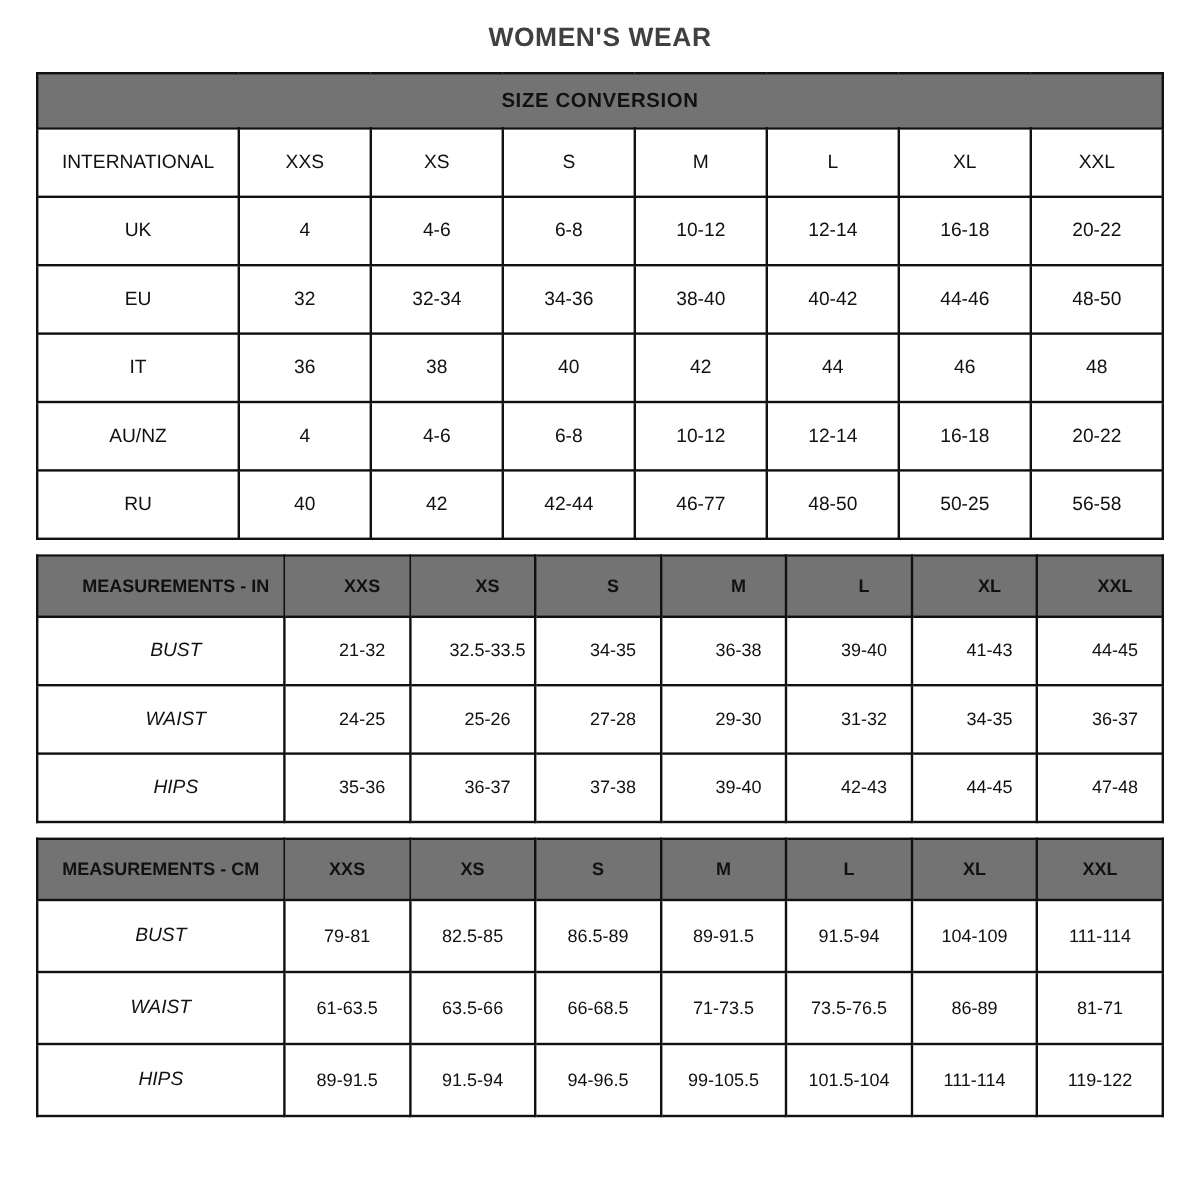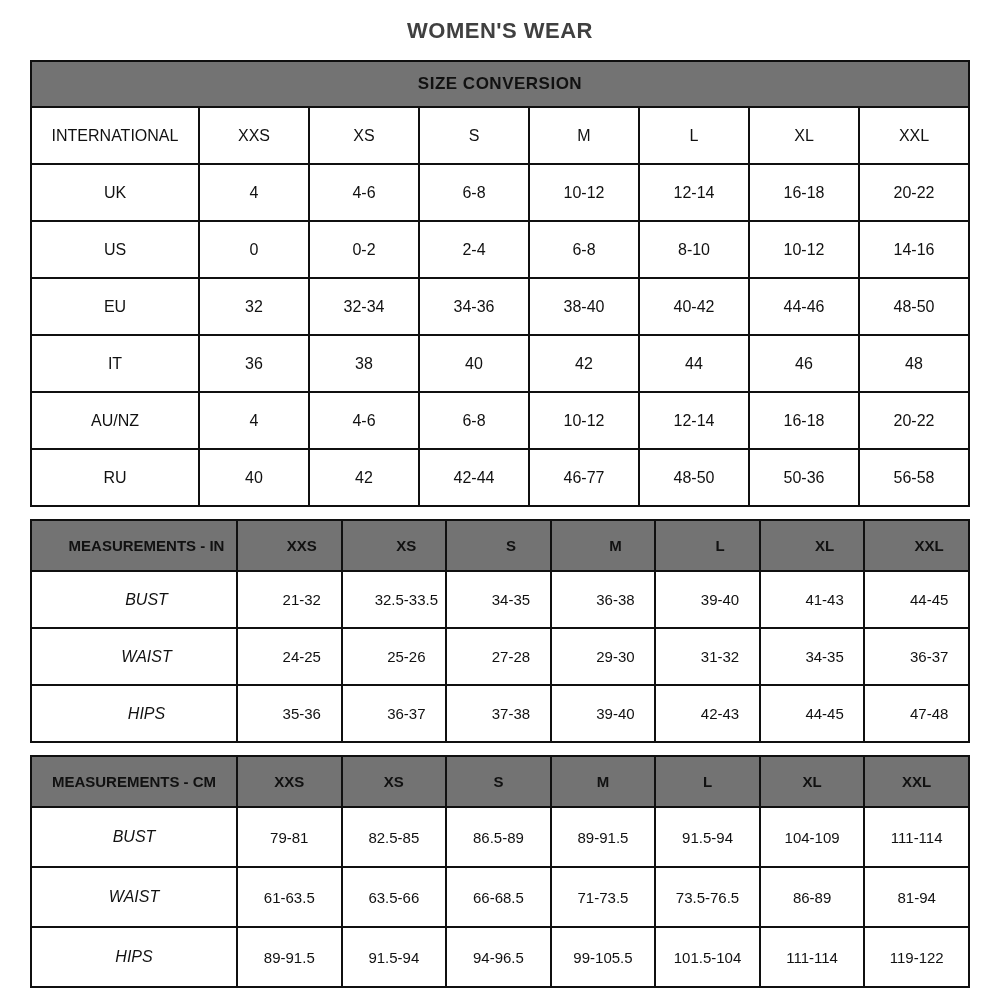--- a/index.html
+++ b/index.html
@@ -76,30 +76,20 @@
         <td>UK</td>
         <td>4</td>
         <td>4-6</td>
         <td>6-8</td>
         <td>10-12</td>
         <td>12-14</td>
         <td>16-18</td>
         <td>20-22</td>
       </tr>
       <tr>
-        <td>US</td>
-        <td>0</td>
-        <td>0-2</td>
-        <td>2-4</td>
-        <td>6-8</td>
-        <td>8-10</td>
-        <td>10-12</td>
-        <td>14-16</td>
-      </tr>
-      <tr>
         <td>EU</td>
         <td>32</td>
         <td>32-34</td>
         <td>34-36</td>
         <td>38-40</td>
         <td>40-42</td>
         <td>44-46</td>
         <td>48-50</td>
       </tr>
       <tr>
@@ -122,21 +112,21 @@
         <td>16-18</td>
         <td>20-22</td>
       </tr>
       <tr>
         <td>RU</td>
         <td>40</td>
         <td>42</td>
         <td>42-44</td>
         <td>46-77</td>
         <td>48-50</td>
-        <td>50-36</td>
+        <td>50-25</td>
         <td>56-58</td>
       </tr>
     </tbody>
   </table>
 
   <div class="gap"></div>
 
   <table class="t2">
     <colgroup>
       <col style="width:206px">
@@ -215,21 +205,21 @@
         <td class="val">111-114</td>
       </tr>
       <tr>
         <td class="label">WAIST</td>
         <td class="val">61-63.5</td>
         <td class="val">63.5-66</td>
         <td class="val">66-68.5</td>
         <td class="val">71-73.5</td>
         <td class="val">73.5-76.5</td>
         <td class="val">86-89</td>
-        <td class="val">81-94</td>
+        <td class="val">81-71</td>
       </tr>
       <tr>
         <td class="label">HIPS</td>
         <td class="val">89-91.5</td>
         <td class="val">91.5-94</td>
         <td class="val">94-96.5</td>
         <td class="val">99-105.5</td>
         <td class="val">101.5-104</td>
         <td class="val">111-114</td>
         <td class="val">119-122</td>

